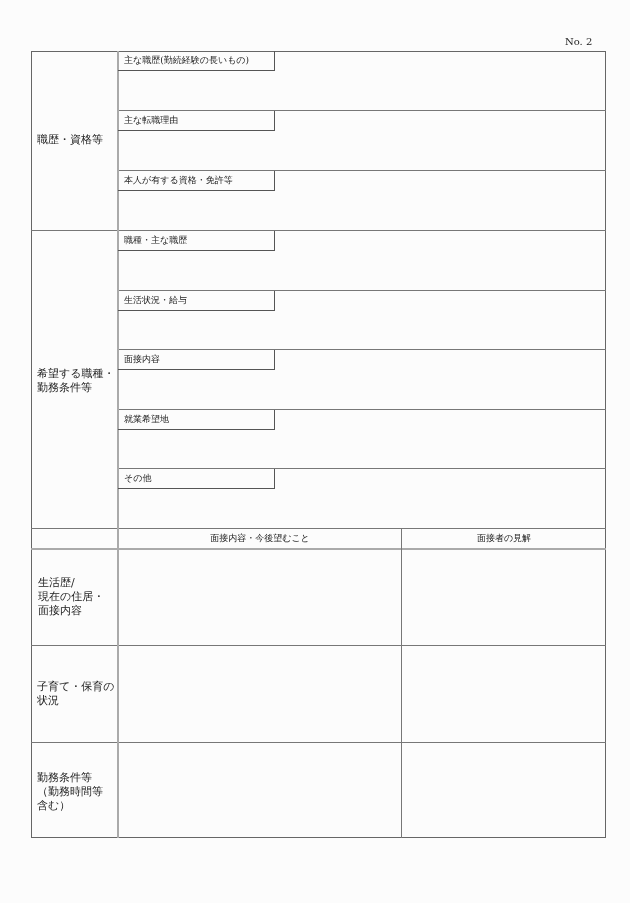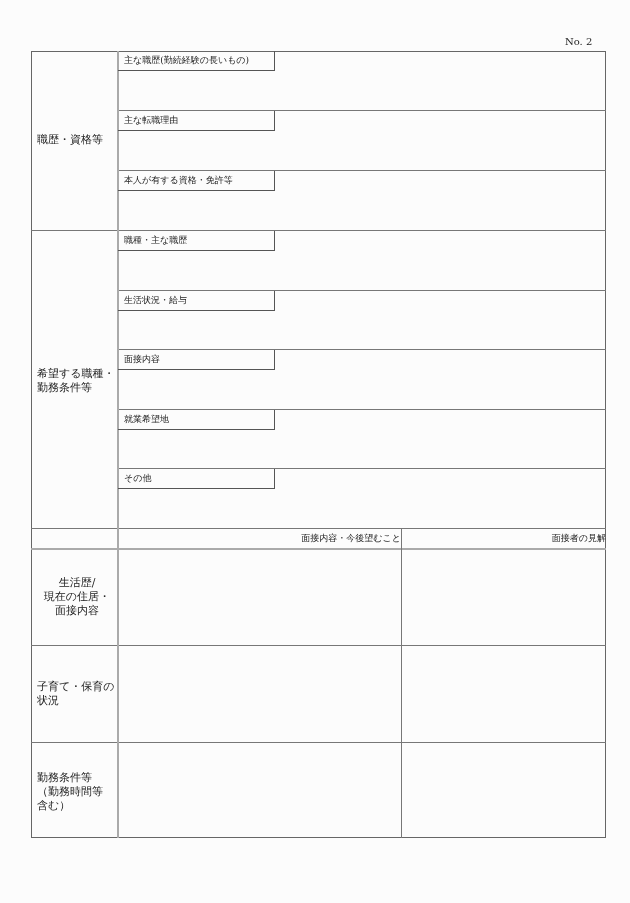--- a/index.html
+++ b/index.html
@@ -8,21 +8,21 @@
   .abs { position:absolute; }
   .page-no { left:565px; top:36px; font-size:10px; }
   .frame { left:31px; top:51px; width:575px; height:787px; border:1px solid #666; box-sizing:border-box; }
   .hline { position:absolute; height:0; border-top:1px solid #777; }
   .vline { position:absolute; width:0; border-left:1px solid #777; }
   .vline.thick { border-left:2px solid #aaa; }
   .cat { position:absolute; font-size:11px; line-height:14px; }
   .sublabel { position:absolute; left:118px; width:157px; height:20px; box-sizing:border-box;
               border-right:1px solid #555; border-bottom:1px solid #555; padding-left:6px;
               font-size:9px; line-height:18px; }
-  .colhead { position:absolute; top:528px; height:20px; line-height:20px; text-align:right; font-size:9px; }
+  .colhead { position:absolute; top:528px; height:20px; line-height:20px; text-align:center; font-size:9px; }
   .field { position:absolute; }
 </style>
 </head>
 <body>
 
 <div class="abs page-no">No. 2</div>
 
 <div class="abs frame"></div>
 
 <div class="hline" style="left:118px;top:110px;width:488px"></div>
@@ -65,21 +65,21 @@
 
 <div class="sublabel" style="top:410px">就業希望地</div>
 <div class="field" style="left:119px;top:430px;width:486px;height:37px"></div>
 
 <div class="sublabel" style="top:469px">その他</div>
 <div class="field" style="left:119px;top:489px;width:486px;height:38px"></div>
 
 <div class="colhead" style="left:119px;width:282px">面接内容・今後望むこと</div>
 <div class="colhead" style="left:402px;width:204px">面接者の見解</div>
 
-<div class="cat" style="left:38px;top:576px;width:78px;text-align:center">
+<div class="cat" style="left:38px;top:576px;width:78px;">
   <div>生活歴/</div>
   <div>現在の住居・</div>
   <div>面接内容</div>
 </div>
 <div class="field" style="left:119px;top:550px;width:281px;height:94px"></div>
 <div class="field" style="left:402px;top:550px;width:203px;height:94px"></div>
 
 <div class="cat" style="left:37px;top:680px">
   <div>子育て・保育の</div>
   <div>状況</div>

